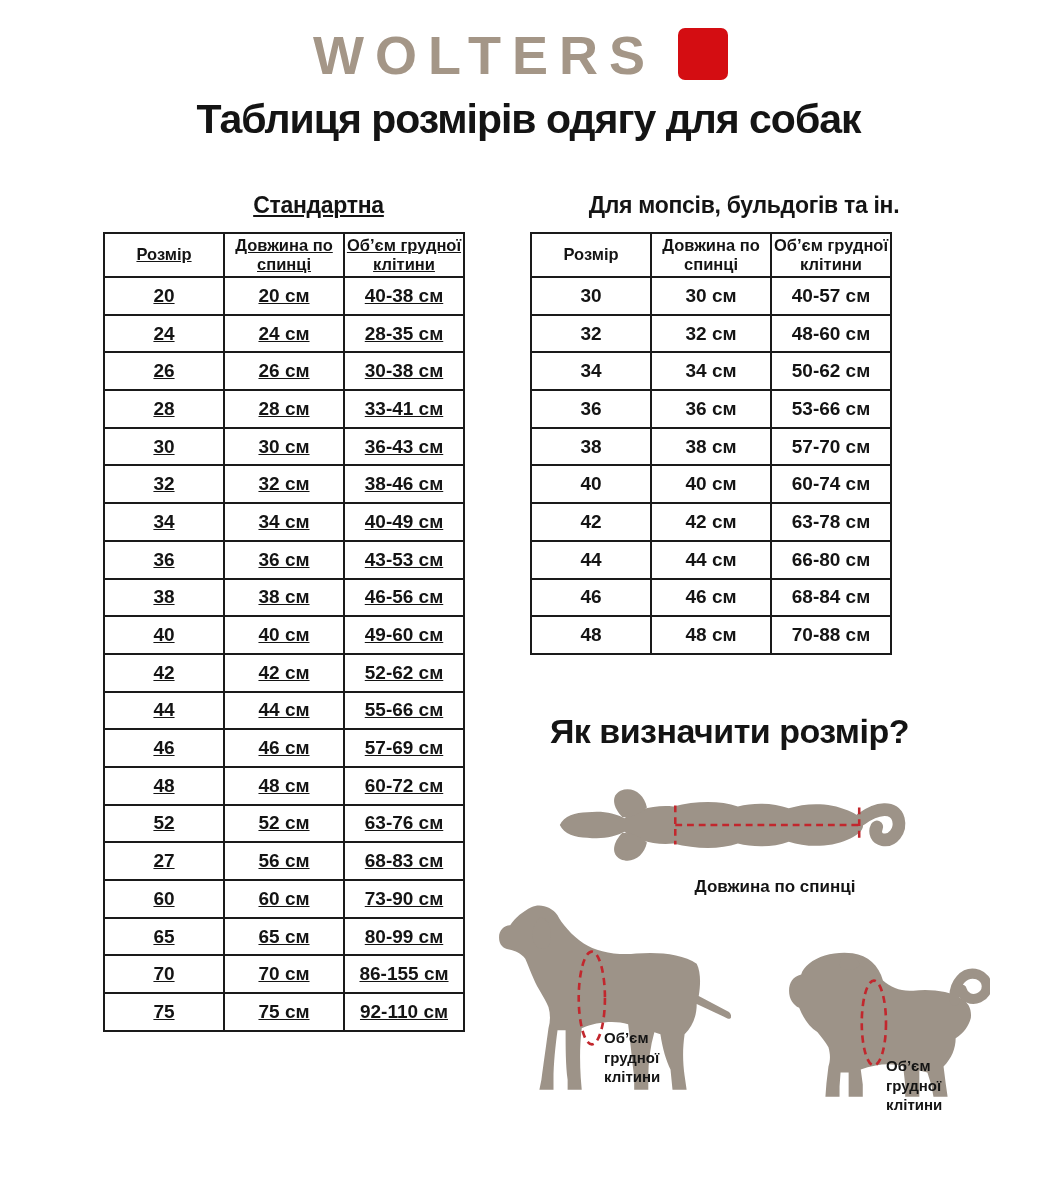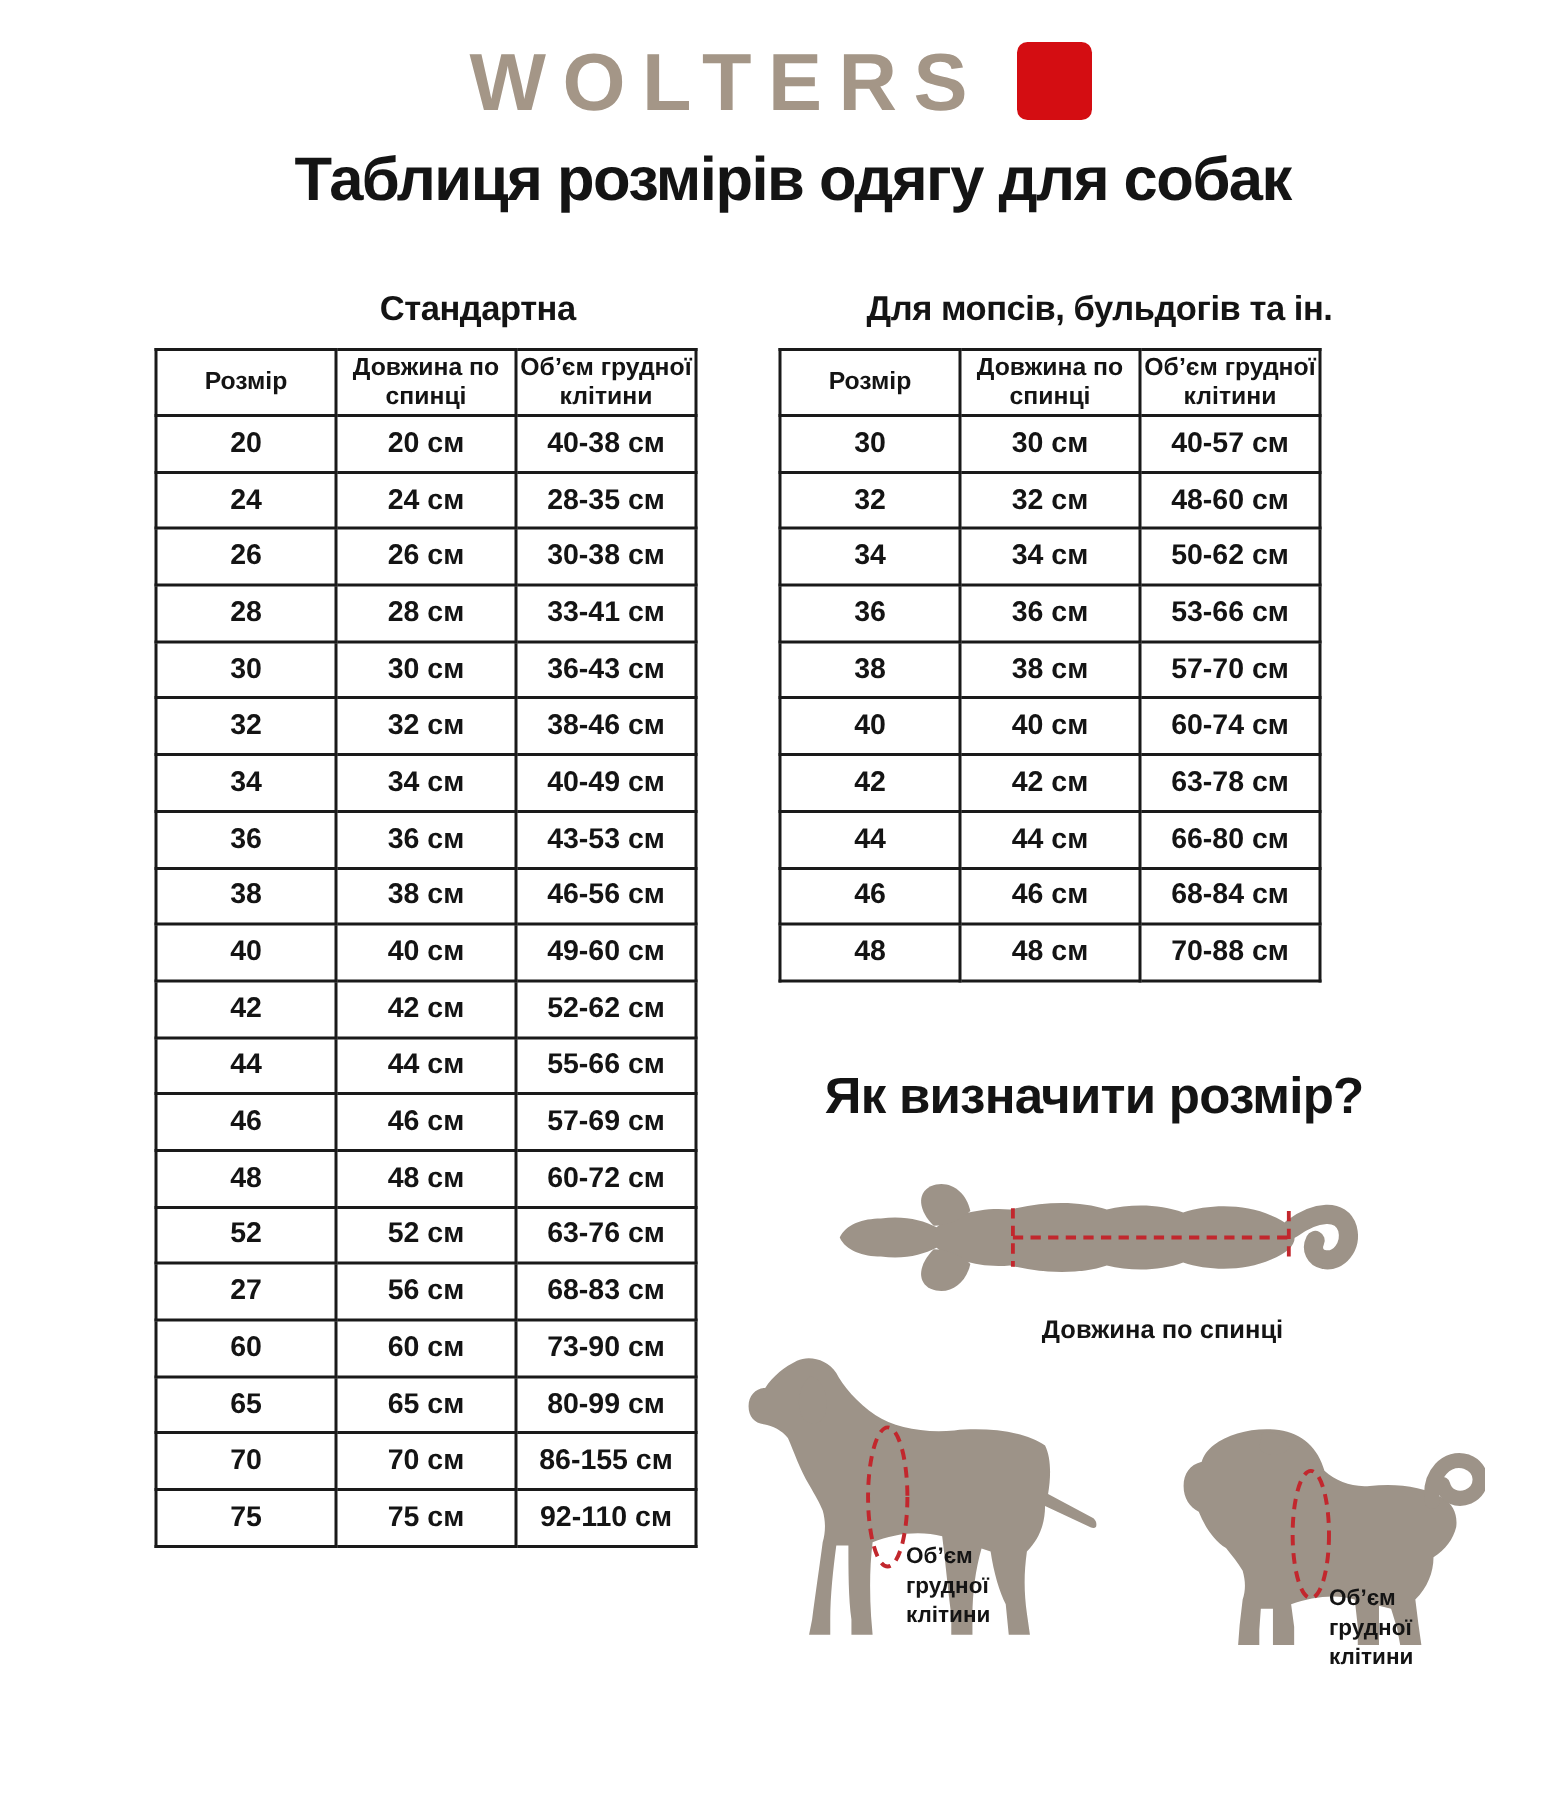--- a/index.html
+++ b/index.html
@@ -19,22 +19,22 @@
     font-family:"Liberation Sans",sans-serif;
     color:var(--ink);
     overflow:hidden;
   }
   
   .logo-row{position:absolute;top:28px;left:0;width:100%;display:flex;justify-content:center;align-items:flex-start;gap:22px;}
   .wordmark{font-size:54px;font-weight:bold;letter-spacing:11px;color:var(--logo-taupe);line-height:1;}
   .red-square{width:50px;height:52px;background:var(--brand-red);border-radius:7px;}
   .page-title{position:absolute;top:96px;left:0;width:100%;text-align:center;font-size:41px;font-weight:bold;letter-spacing:-1px;padding-left:16px;}
   
-  .standard-col{position:absolute;left:103px;top:192px;width:431px;}
-  .pugs-col{position:absolute;left:519px;top:192px;width:428px;}
+  .standard-col{position:absolute;left:103px;top:192px;width:431px;text-decoration:underline;}
+  .pugs-col{position:absolute;left:530px;top:192px;width:428px;}
   .table-caption{font-size:23px;font-weight:bold;text-align:center;margin-bottom:13px;letter-spacing:-0.3px;}
   .size-table{border-collapse:collapse;width:362px;table-layout:fixed;padding-left:33px;}
   .size-table th,.size-table td{
     border:2px solid var(--border-col);
     text-align:center;vertical-align:middle;
     font-weight:bold;color:var(--ink);padding:0;
   }
   .size-table th{height:44px;font-size:16.5px;line-height:1.18;}
   .size-table td{height:37.7px;font-size:19px;}
   

